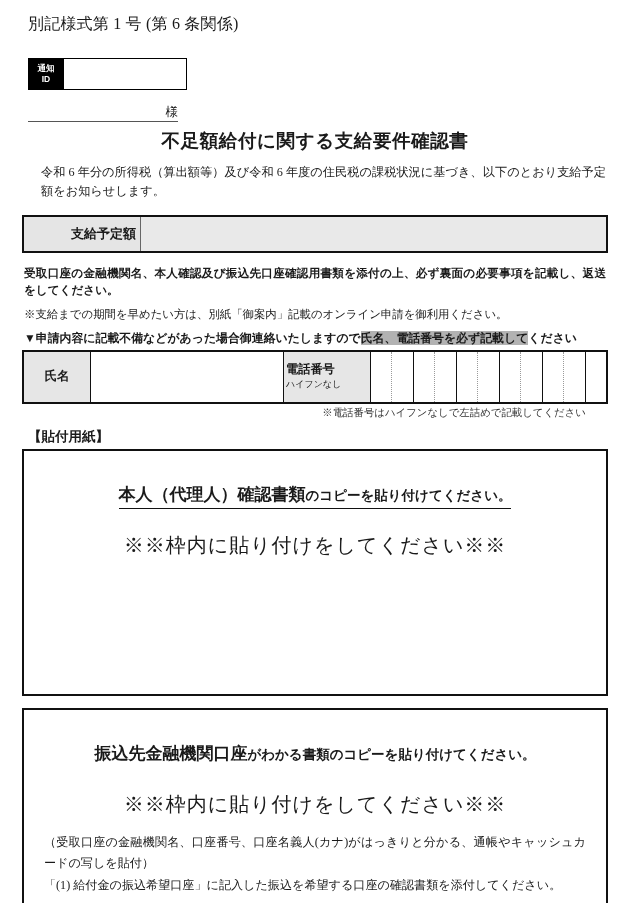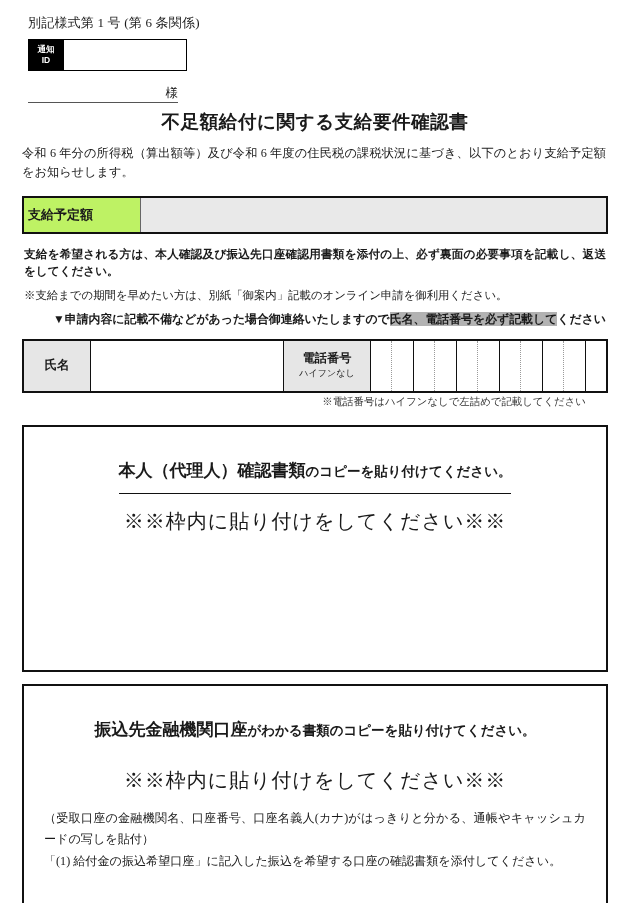--- a/index.html
+++ b/index.html
@@ -18,23 +18,23 @@
   .page {
     width: 630px;
     height: 903px;
     box-sizing: border-box;
     padding: 14px 22px 0 22px;
     position: relative;
   }
 
   
   .form-no {
-    font-size: 13px;
+    font-size: 16px;
     letter-spacing: .2px;
-    margin: 0 0 7px 6px;
+    margin: 0 0 23px 6px;
   }
 
   .id-table {
     border-collapse: collapse;
     margin-left: 6px;
     margin-bottom: 14px;
   }
   .id-label {
     background: #000000;
     color: #ffffff;
@@ -71,35 +71,35 @@
     font-family: Liberation Sans, sans-serif;
     font-size: 18.5px;
     font-weight: bold;
     letter-spacing: .6px;
     margin: 6px 0 10px 0;
   }
 
   .intro {
     font-size: 12.2px;
     line-height: 1.55;
-    margin: 0 2px 14px 0;
+    margin: 0 2px 14px 19px;
     text-align: justify;
   }
 
   
   .amount-table {
     border-collapse: collapse;
     width: 586px;
     margin: 0 auto 11px auto;
     border: 2.6px solid #111;
   }
   .amount-label {
     width: 108px;
-    background: #bef264;
-    text-align: left;
+    background: #e5e5e5;
+    text-align: right;
     font-family: "Liberation Sans", "DejaVu Sans", sans-serif;
     font-size: 13px;
     font-weight: bold;
     padding: 8px 4px;
     border-right: 1.3px solid #666;
   }
   .amount-value {
     background: #e9e9e9;
     height: 28px;
   }
@@ -116,22 +116,21 @@
   .notice-small {
     font-size: 11.4px;
     line-height: 1.5;
     margin: 0 2px 7px 2px;
   }
   .notice-arrow {
     font-family: Liberation Serif, serif;
     font-size: 11.9px;
     font-weight: bold;
     line-height: 1.5;
-    margin: 0 2px 10px 2px;
-    text-align: right;
+    margin: 0 2px 2px 2px;
   }
   .hl {
     background: #b2b2b2;
   }
 
   
   .np-table {
     border-collapse: collapse;
     width: 586px;
     margin: 0 auto;
@@ -150,21 +149,21 @@
     margin-left: 16px;
   }
   .np-name-input {
     width: 190px;
     background: #ffffff;
     border-right: 1.6px solid #111;
   }
   .np-tel-label {
     width: 82px;
     background: #e6e6e6;
-    text-align: center;
+    text-align: left;
     border-right: 1.6px solid #111;
     padding: 6px 2px;
     line-height: 1.3;
   }
   .np-tel-label .t1 {
     display: block;
     font-family: "Liberation Sans", "DejaVu Sans", sans-serif;
     font-size: 12.2px;
     font-weight: bold;
   }
@@ -190,21 +189,21 @@
   .tel-cell.dotted {
     border-right: 1.3px dotted #9a9a9a;
   }
   .tel-cell:last-child {
     border-right: none;
   }
 
   .tel-note {
     font-size: 10.4px;
     text-align: right;
-    margin: 2px 22px 16px 0;
+    margin: 2px 22px 8px 0;
     color: #333;
   }
 
   
   .attach-heading {
     font-family: "Liberation Sans", "DejaVu Sans", sans-serif;
     font-size: 13.5px;
     font-weight: bold;
     margin: 2px 0 3px 6px;
   }
@@ -222,21 +221,21 @@
   .box-title {
     text-align: center;
     font-family: "Liberation Sans", "DejaVu Sans", sans-serif;
     font-weight: bold;
     margin: 18px 0 0 0;
   }
   .box-title .big   { font-size: 17px; }
   .box-title .small { font-size: 13.5px; }
   .box-title.underlined .inner {
     border-bottom: 1.6px solid #111;
-    padding-bottom: 14px;
+    padding-bottom: 5px;
   }
 
   .box-sub {
     text-align: center;
     font-size: 20px;
     letter-spacing: 1px;
     margin: 26px 0 0 0;
   }
 
   .box-body {
@@ -279,21 +278,21 @@
 
   <table class="amount-table">
     <tbody>
         <tr>
       <td class="amount-label">支給予定額</td>
       <td class="amount-value"></td>
     </tr>
   </tbody>
     </table>
 
-  <div class="notice-bold">支給を希望される方は、本人確認及び振込先口座確認用書類を添付の上、必ず裏面の必要事項を記載し、返送をしてください。</div>
+  <div class="notice-bold">受取口座の金融機関名、本人確認及び振込先口座確認用書類を添付の上、必ず裏面の必要事項を記載し、返送をしてください。</div>
   <div class="notice-small">※支給までの期間を早めたい方は、別紙「御案内」記載のオンライン申請を御利用ください。</div>
   <div class="notice-arrow">
     <span>▼申請内容に記載不備などがあった場合御連絡いたしますので</span><span class="hl">氏名、電話番号を必ず記載して</span><span>ください</span>
   </div>
 
   <table class="np-table">
     <tbody>
         <tr>
       <td class="np-name-label">氏名</td>
       <td class="np-name-input"></td>
@@ -314,20 +313,21 @@
               <div class="tel-cell dotted"></div>
               <div class="tel-cell"></div>
               <div class="tel-cell dotted"></div>
             </div>
       </td>
     </tr>
   </tbody>
     </table>
   <div class="tel-note">※電話番号はハイフンなしで左詰めで記載してください</div>
 
+  <div class="attach-heading">【貼付用紙】</div>
 
   <div class="attach-box b1">
     <div class="box-title underlined">
       <span class="inner">
         <span class="big">本人（代理人）確認書類</span><span class="small">のコピーを貼り付けてください。</span>
       </span>
     </div>
     <div class="box-sub">※※枠内に貼り付けをしてください※※</div>
     <div class="box-body">
     </div>

